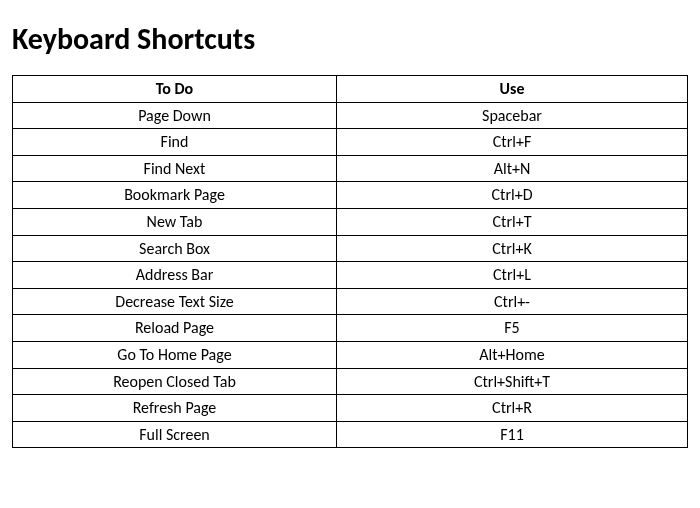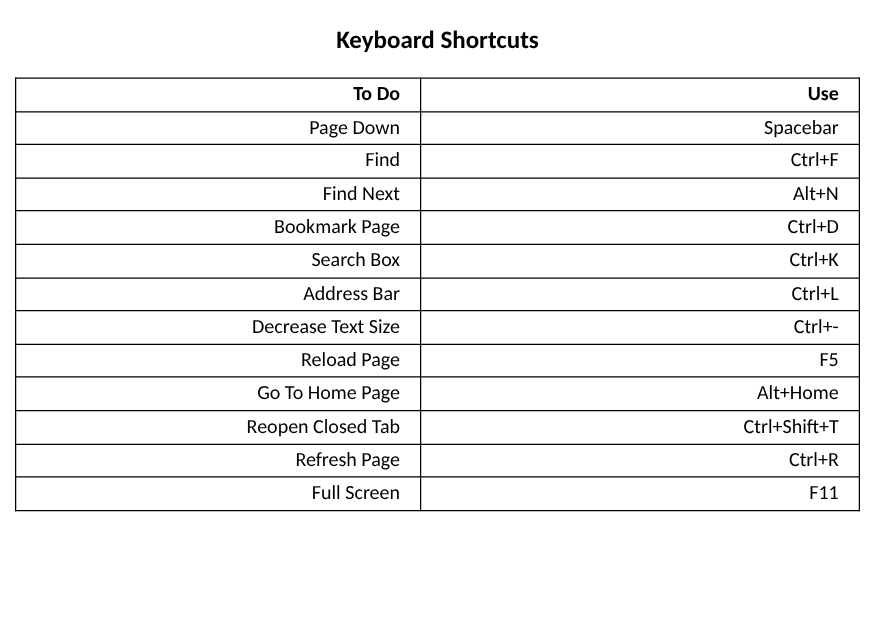--- a/index.html
+++ b/index.html
@@ -5,34 +5,33 @@
     * { box-sizing: border-box; }
     body {
       margin: 0;
       padding: 16px 12px;
       font-family: Calibri, "Segoe UI", Arial, sans-serif;
       background: #fff;
       color: #000;
       width: 700px;
     }
     h1 {
-      text-align: center;
-      font-size: 20px;
+      font-size: 30px;
       margin: 4px 0 18px 0;
       font-weight: 700;
     }
     table {
       border-collapse: collapse;
       width: 100%;
       table-layout: fixed;
     }
     th, td {
       border: 1.5px solid #000;
       padding: 2px 16px;
-      text-align: right;
+      text-align: center;
       font-size: 16px;
       line-height: 1.35;
       vertical-align: middle;
     }
     th {
       font-weight: 700;
     }
     col.action { width: 48%; }
     col.key { width: 52%; }
   </style>
@@ -63,20 +62,24 @@
       </tr>
       <tr>
         <td>Find Next</td>
         <td>Alt+N</td>
       </tr>
       <tr>
         <td>Bookmark Page</td>
         <td>Ctrl+D</td>
       </tr>
       <tr>
+        <td>New Tab</td>
+        <td>Ctrl+T</td>
+      </tr>
+      <tr>
         <td>Search Box</td>
         <td>Ctrl+K</td>
       </tr>
       <tr>
         <td>Address Bar</td>
         <td>Ctrl+L</td>
       </tr>
       <tr>
         <td>Decrease Text Size</td>
         <td>Ctrl+-</td>

